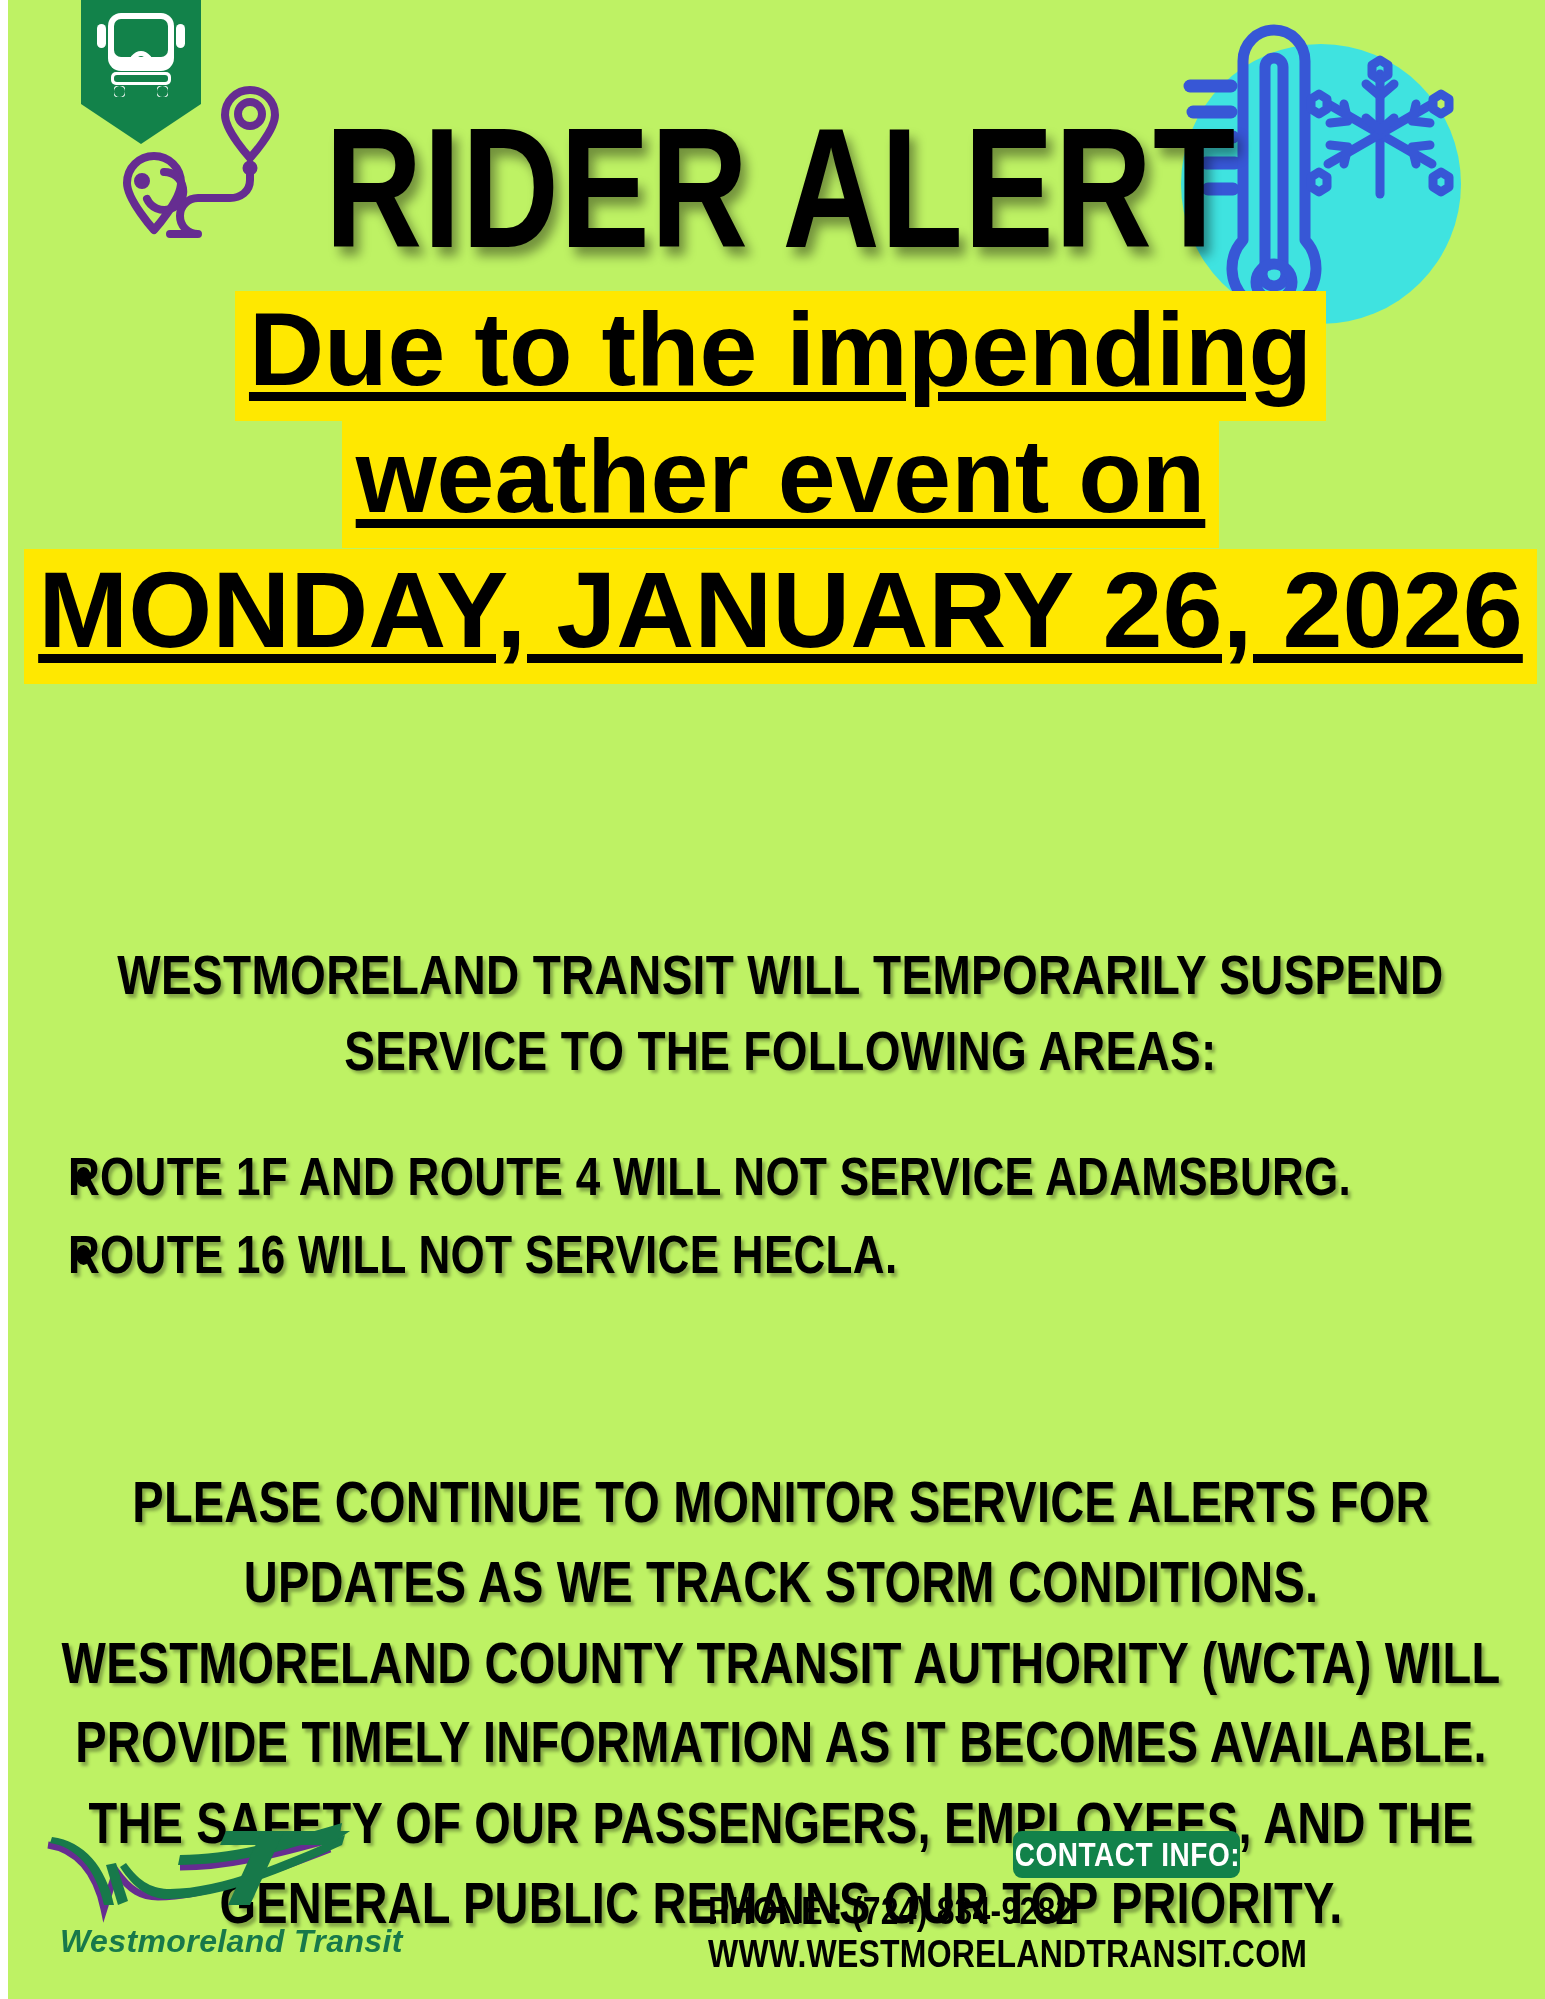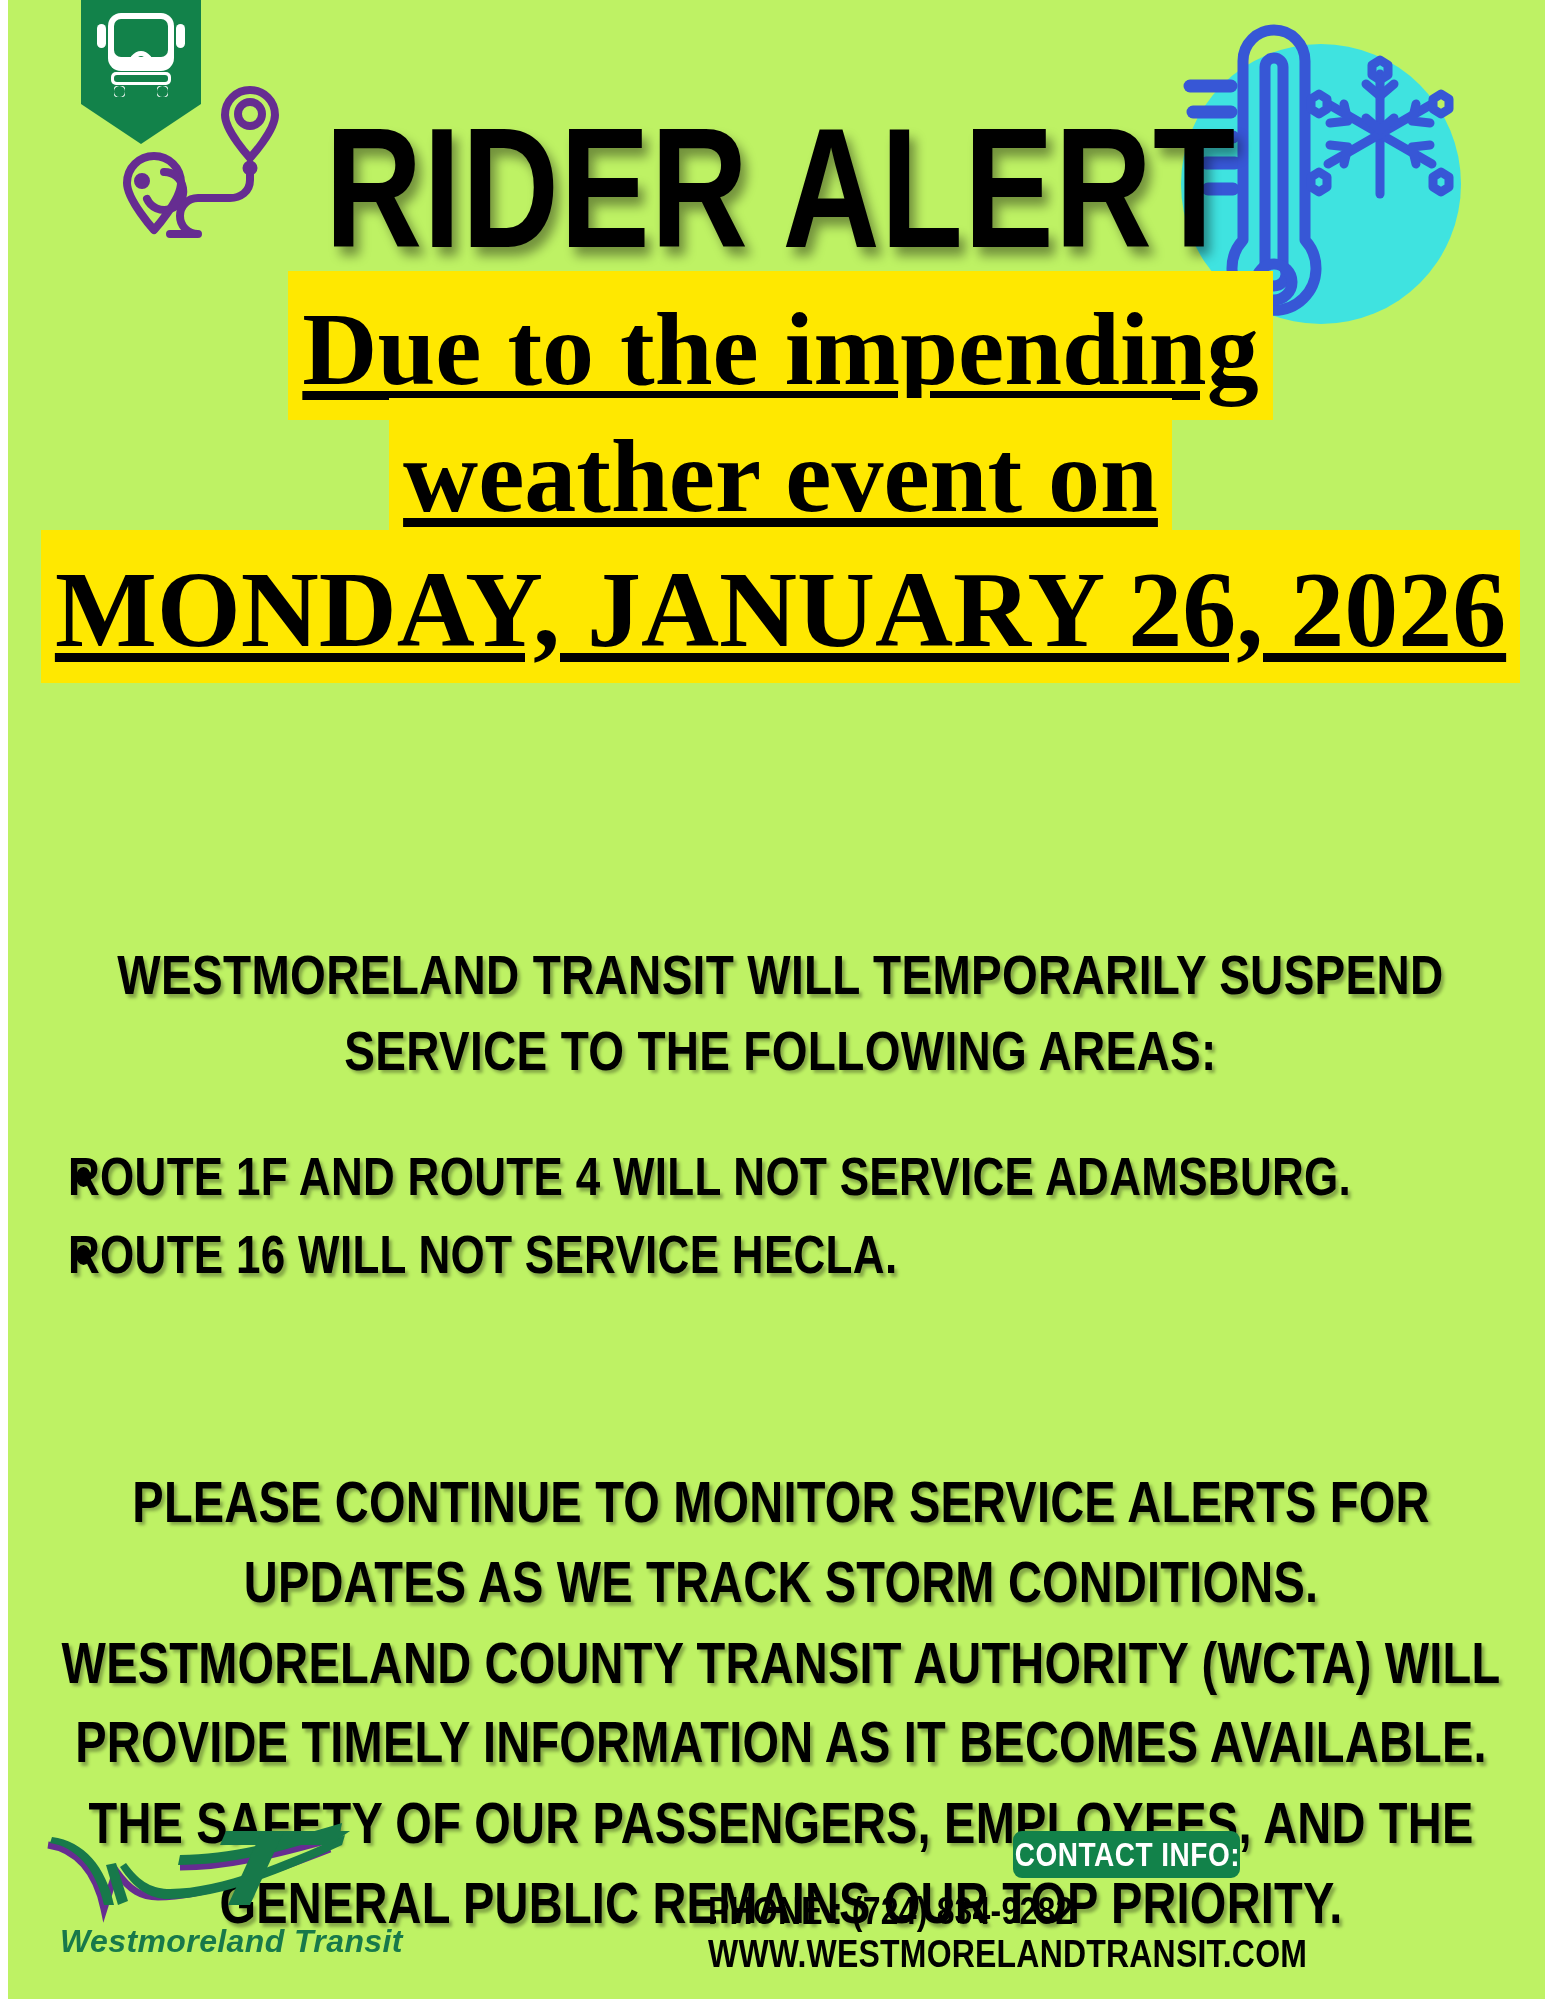--- a/index.html
+++ b/index.html
@@ -77,26 +77,26 @@
   }
   .hl-line {
     display: block;
     margin: 0;
     line-height: 1.22;
   }
   .hl-line > span {
     display: inline;
     background: #FFE800;
     color: #000000;
-    font-family: Liberation Serif, serif;
+    font-family: Liberation Sans, sans-serif;
     font-weight: 700;
     text-decoration: underline;
     text-decoration-thickness: 9px;
     text-underline-offset: 7px;
-    padding: 20px 14px 14px 14px;
+    padding: 0 14px 14px 14px;
     box-decoration-break: clone;
     -webkit-box-decoration-break: clone;
   }
   .hl-1 > span { font-size: 104px; transform: scaleY(1.15); }
   .hl-2 > span { font-size: 104px; }
   .hl-3 > span {
     font-size: 108px;
     letter-spacing: 0px;
   }
   .hl-3 { margin-top: 4px; }

